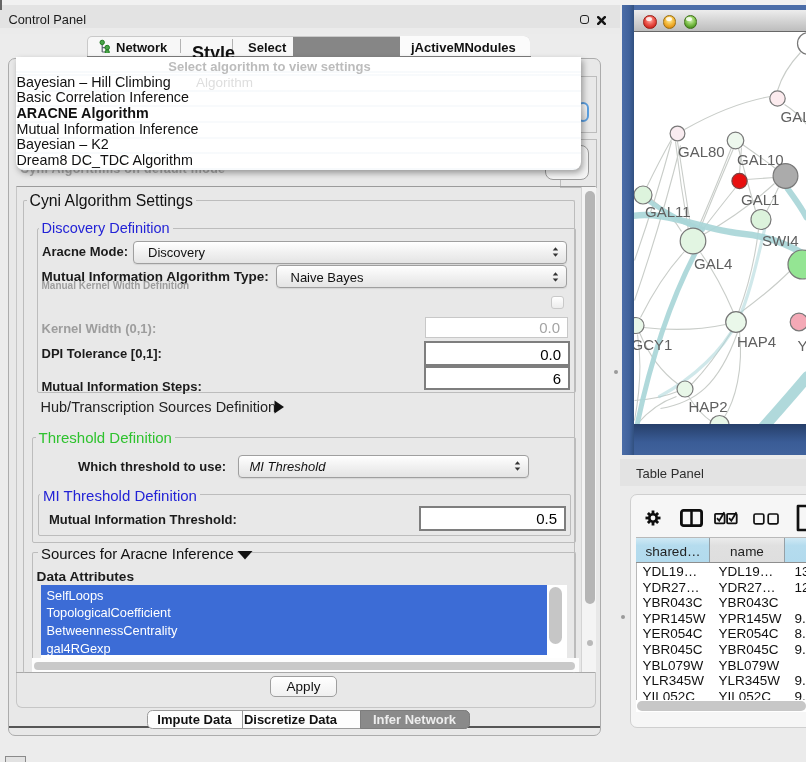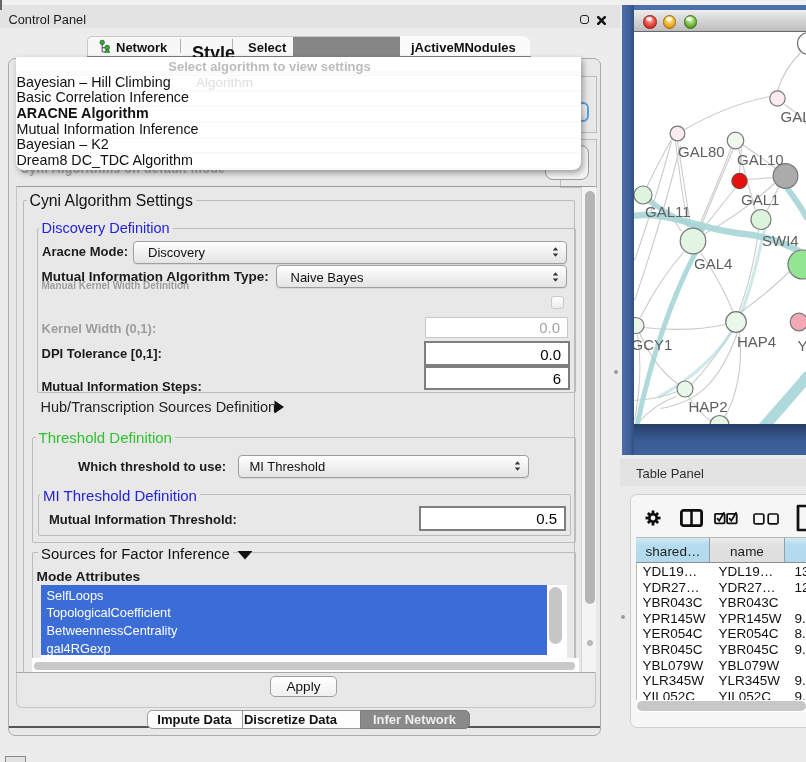--- a/index.html
+++ b/index.html
@@ -123,41 +123,41 @@
 <div class="abs" style="left:40.5px;top:398.5px;font-size:14.5px;color:#222;white-space:nowrap;">Hub/Transcription Sources Definition</div>
 <svg class="abs" style="left:272.5px;top:400px;" width="12" height="14" viewBox="0 0 12 14">
     <path d="M1.5 0.5 L11 7 L1.5 13.5 Z" fill="#111"></path>
   </svg>
 
 <div class="fs" style="left:31.5px;top:436.5px;width:542px;height:104px;"></div>
 <div class="fs-lab" style="left:35.5px;top:429px;color:#2ec22e;">Threshold Definition</div>
 
 <div class="abs lbl b" style="left:78px;top:459px;">Which threshold to use:</div>
 <div class="combo" style="left:237.5px;top:454.5px;width:289.5px;height:21px;">
-  <div class="tx" style="left:11px;">MI Threshold</div>
+  <div class="tx" style="left:11px;font-style:italic;">MI Threshold</div>
   <svg class="ar" viewBox="0 0 9 12">
       <path d="M4.5 0 L8 4 H1 Z" fill="#333"></path>
       <path d="M4.5 12 L1 8 H8 Z" fill="#333"></path>
     </svg>
 </div>
 
 <div class="fs" style="left:37.5px;top:493.5px;width:531.5px;height:40px;"></div>
 <div class="fs-lab" style="left:40px;top:486.5px;color:#2323d6;">MI Threshold Definition</div>
 <div class="abs lbl b" style="left:49px;top:511.5px;">Mutual Information Threshold:</div>
 <div class="tf" style="left:419px;top:505.5px;width:143px;height:21px;border:2px solid #7e7e7e;">
     <span style="color:#000;">0.5</span>
   </div>
 
 <div class="fs" style="left:31.5px;top:552px;width:542px;height:119px;border-bottom:none;"></div>
-<div class="fs-lab" style="left:38px;top:545.5px;color:#111;font-size:14.9px;">Sources for Factor Inference</div>
+<div class="fs-lab" style="left:38px;top:545.5px;color:#111;font-size:14.9px;">Sources for Aracne Inference</div>
 <svg class="abs" style="left:236.5px;top:550px;" width="16" height="10" viewBox="0 0 16 10">
     <path d="M0.5 1 L15.5 1 L8 9.5 Z" fill="#111"></path>
   </svg>
 
-<div class="abs lbl b" style="left:36.5px;top:568.5px;font-size:13.7px;">Mode Attributes</div>
+<div class="abs lbl b" style="left:36.5px;top:568.5px;font-size:13.7px;">Data Attributes</div>
 
 <div class="abs" style="left:40.5px;top:584.5px;width:526px;height:73px;background:#fff;"></div>
 <div class="abs" style="left:40.5px;top:584.5px;width:506px;height:70.5px;background:#3c6cd6;"></div>
 <div class="abs" style="left:46.5px;top:586.5px;font-size:12.8px;color:#fff;line-height:17.7px;white-space:pre;">SelfLoops
 TopologicalCoefficient
 BetweennessCentrality
 gal4RGexp</div>
 <div class="abs" style="left:548.5px;top:587px;width:13px;height:57px;background:#c6c6c6;border-radius:6.5px;"></div>
 
 <div class="abs" style="left:31.5px;top:657.5px;width:547px;height:14px;background:#fdfdfd;"></div>

